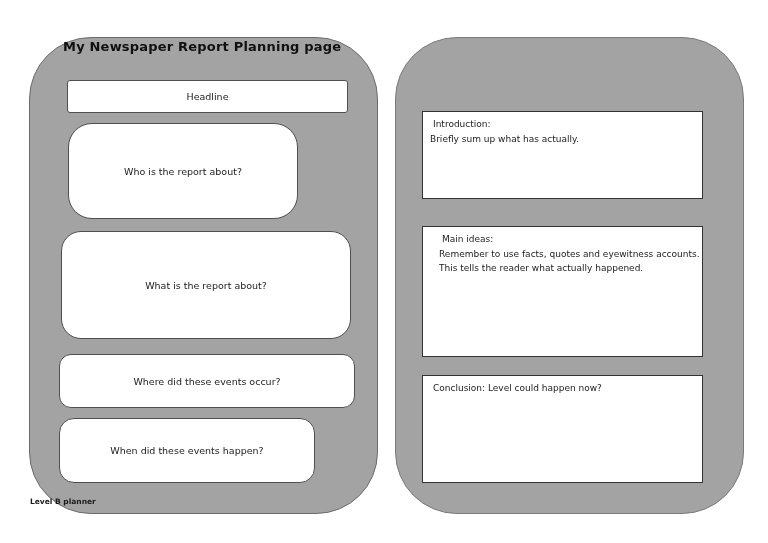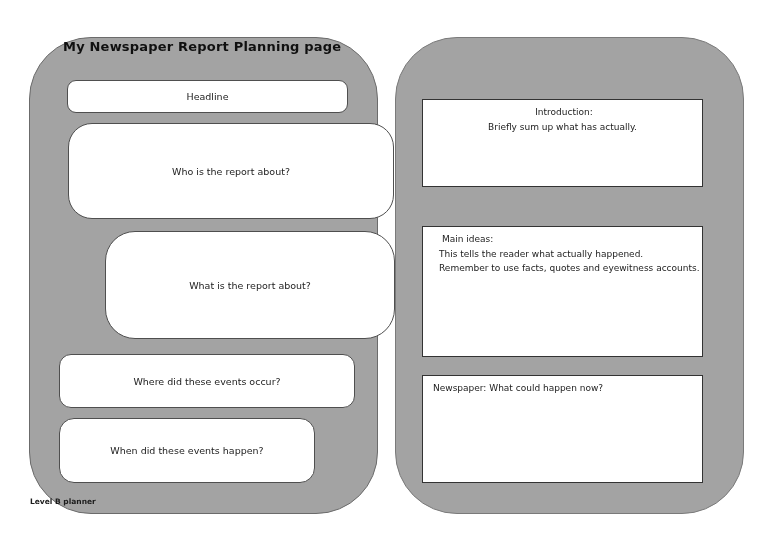--- a/index.html
+++ b/index.html
@@ -45,23 +45,23 @@
     box-sizing: border-box;
     border: 1px solid #4f4f4f;
     background: #ffffff;
     display: flex;
     align-items: center;
     justify-content: center;
     text-align: center;
     font-size: 9.5px;
     color: #222222;
   }
-  #headline-box { left: 37px;  top: 42px;  width: 281px; height: 33px; border-radius: 9px;  }
-  #who-box      { left: 38px;  top: 85px;  width: 326px; height: 96px; border-radius: 24px; }
-  #what-box     { left: 31px;  top: 193px; width: 290px; height: 108px; border-radius: 30px; margin-left: 44px; }
+  #headline-box { left: 37px;  top: 42px;  width: 281px; height: 33px; border-radius: 3px;  }
+  #who-box      { left: 38px;  top: 85px;  width: 230px; height: 96px; border-radius: 24px; }
+  #what-box     { left: 31px;  top: 193px; width: 290px; height: 108px; border-radius: 20px; }
   #where-box    { left: 29px;  top: 316px; width: 296px; height: 54px; border-radius: 12px; }
   #when-box     { left: 29px;  top: 380px; width: 256px; height: 65px; border-radius: 15px; }
 
   .page-footer {
     position: absolute;
     left: 0;
     right: 0;
     top: 459px;
     text-align: left;
     font-size: 7.5px;
@@ -74,21 +74,21 @@
     left: 26px;
     width: 281px;
     box-sizing: border-box;
     border: 1.5px solid #333333;
     background: #ffffff;
     padding: 5px 7px;
     font-size: 9px;
     line-height: 14.5px;
     color: #1c1c1c;
   }
-  #intro-box      { top: 61px;  height: 88px; text-align: center;  }
+  #intro-box      { top: 73px;  height: 88px;  }
   #main-ideas-box { top: 188px; height: 131px; padding-left: 16px; }
   #conclusion-box { top: 337px; height: 108px; }
 
   .note-line       { white-space: nowrap; }
   .note-line.first { padding-left: 3px; }
 </style>
 </head>
 <body>
 
 <div id="canvas">
@@ -121,23 +121,23 @@
 
   <div class="page" id="right-page">
 
     <div class="note-box" id="intro-box">
       <div class="note-line first">Introduction:</div>
       <div class="note-line">Briefly sum up what has actually.</div>
     </div>
 
     <div class="note-box" id="main-ideas-box">
       <div class="note-line first">Main ideas:</div>
+      <div class="note-line">Remember to use facts, quotes and eyewitness accounts.</div>
       <div class="note-line">This tells the reader what actually happened.</div>
-      <div class="note-line">Remember to use facts, quotes and eyewitness accounts.</div>
     </div>
 
     <div class="note-box" id="conclusion-box">
-      <div class="note-line first">Newspaper: What could happen now?</div>
+      <div class="note-line first">Conclusion: Level could happen now?</div>
     </div>
 
   </div>
 
 </div>
 
 </body></html>

